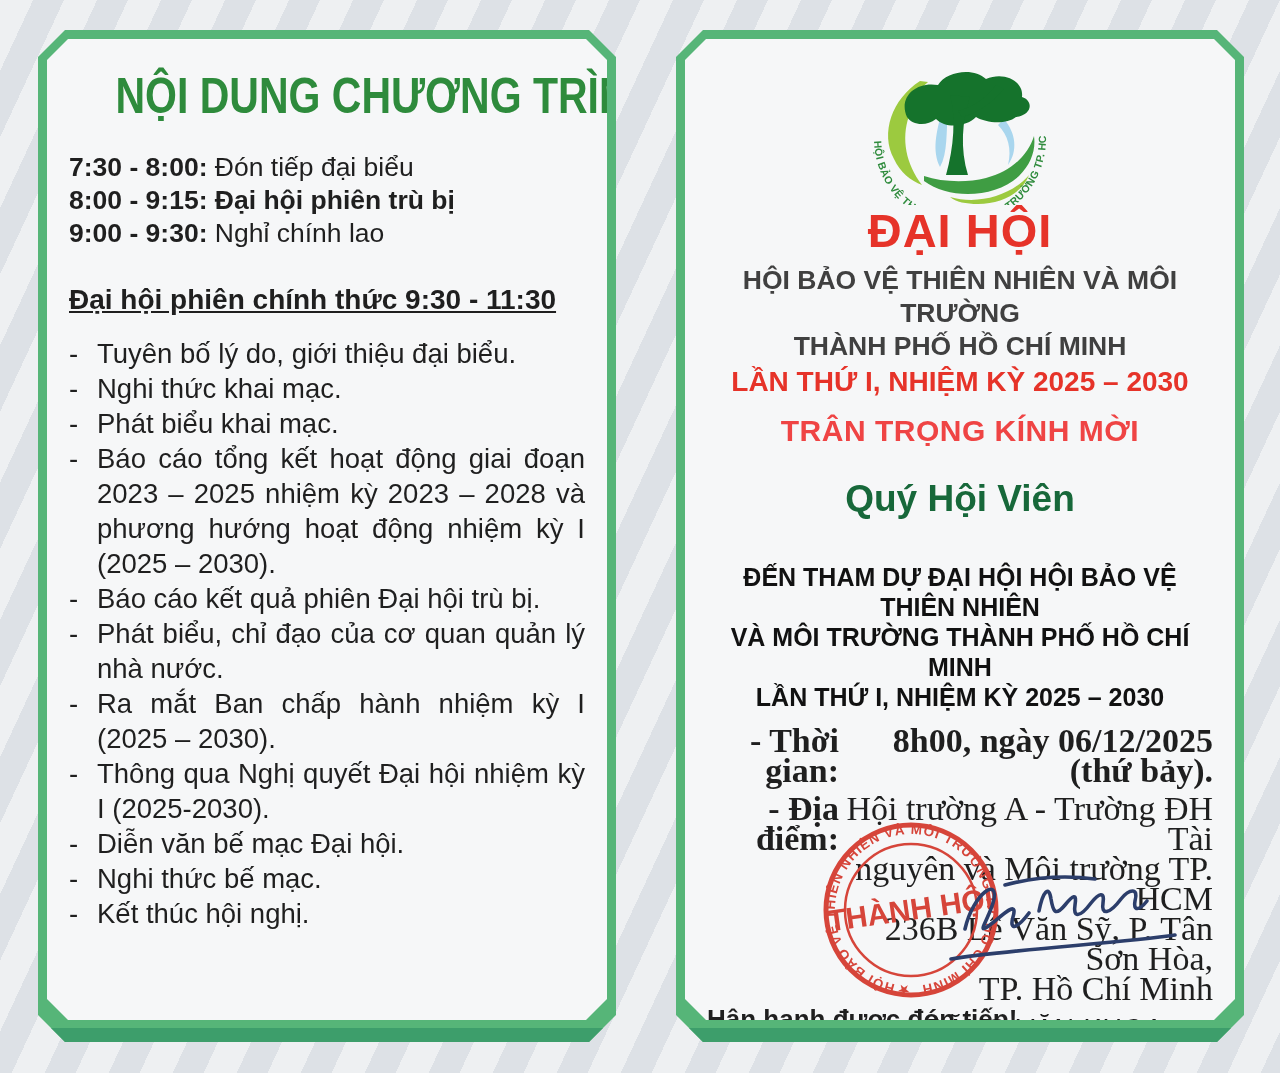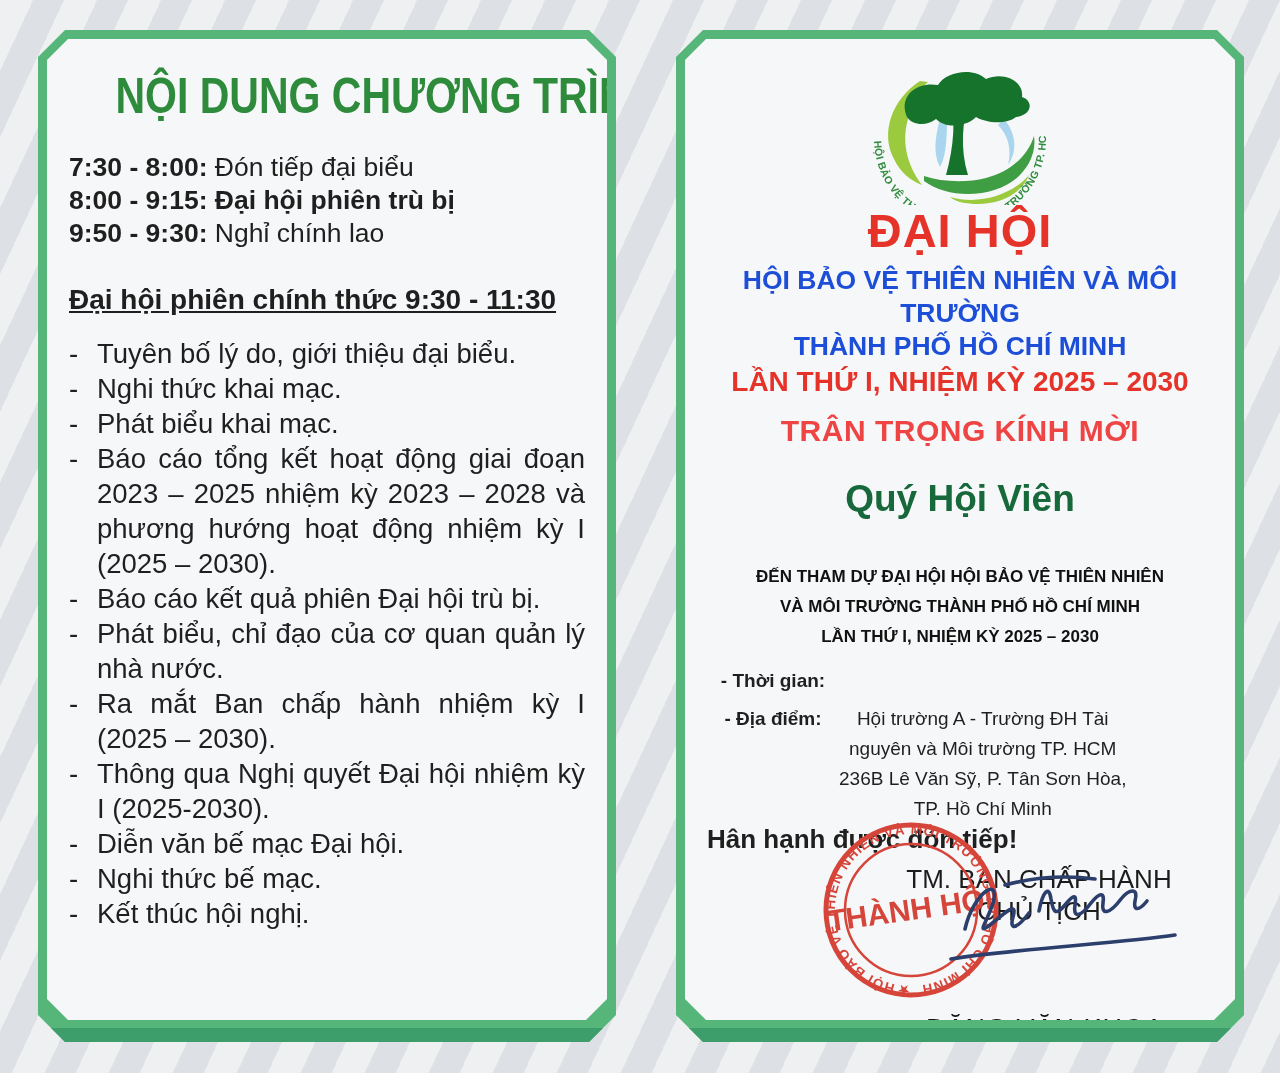--- a/index.html
+++ b/index.html
@@ -39,27 +39,27 @@
   .schedule .act-bold { font-weight:bold; }
   .session-heading { margin-top:34px; font-size:28px; font-weight:bold;text-decoration:underline; }
   .agenda { margin-top:20px; font-size:27.5px; line-height:35px; }
   .agenda-item { padding-left:28px; text-indent:-28px; text-align:justify; }
   .agenda-item .dash { display:inline-block; width:28px; text-indent:0; }
 
   
   .card-right .card-face { text-align:center; }
   .logo-wrap { margin-top:16px; height:146px; }
   .title-red { color:#e63329; font-size:47px; font-weight:bold; letter-spacing:1px; margin-top:2px; }
-  .org-line { color:#1d4ed8; font-size:26.5px; font-weight:bold; line-height:33px; }
+  .org-line { color:#404040; font-size:26.5px; font-weight:bold; line-height:33px; }
   .org-block { margin-top:6px; }
   .term-line { color:#e63329; font-size:28px; font-weight:bold; margin-top:3px; }
   .invite-heading { color:#ef4444; font-size:30px; font-weight:bold; margin-top:16px; letter-spacing:0.5px; }
   .guest { color:#17683a; font-size:37px; font-weight:bold; margin-top:30px; }
-  .invite-body { margin-top:42px; font-size:17px; font-weight:bold; line-height:30px; color:#111; }
-  .meta-block { margin-top:14px; text-align:center; font-size:19px; line-height:30px; }
+  .invite-body { margin-top:42px; font-size:25px; font-weight:bold; line-height:30px; color:#111; }
+  .meta-block { margin-top:14px; text-align:right; font-size:34px; line-height:30px;font-family:Liberation Serif, serif; }
   .meta-row { display:flex; margin-top:8px; }
   .meta-label { width:132px; font-weight:bold; flex-shrink:0; }
   .meta-value-bold { font-weight:bold; }
   .venue-lines div { line-height:30px; }
   .closing { text-align:left; font-size:26px; font-weight:bold; }
   .sig-head { margin-top:8px; margin-left:auto; margin-right:24px; width:300px;
               text-align:center; font-size:26px; line-height:32px; color:#1c1c1c; }
   .stamp { position:absolute; left:136px; top:781px; }
   .stamp text { fill:#d6453a; font-family:"Liberation Sans",sans-serif; }
   .signature { position:absolute; left:258px; top:812px; }
@@ -79,21 +79,21 @@
       <div class="schedule">
         <div>
           <span class="t">7:30 - 8:00:</span>
           <span>Đón tiếp đại biểu</span>
         </div>
         <div>
           <span class="t">8:00 - 9:15:</span>
           <span class="act-bold">Đại hội phiên trù bị</span>
         </div>
         <div>
-          <span class="t">9:50 - 9:30:</span>
+          <span class="t">9:00 - 9:30:</span>
           <span>Nghỉ chính lao</span>
         </div>
       </div>
 
       <div class="session-heading">Đại hội phiên chính thức 9:30 - 11:30</div>
 
       <div class="agenda">
         <div class="agenda-item"><span class="dash">-</span><span>Tuyên bố lý do, giới thiệu đại biểu.</span></div>
         <div class="agenda-item"><span class="dash">-</span><span>Nghi thức khai mạc.</span></div>
         <div class="agenda-item"><span class="dash">-</span><span>Phát biểu khai mạc.</span></div>
@@ -141,20 +141,21 @@
 
       <div class="invite-body">
         <div>ĐẾN THAM DỰ ĐẠI HỘI HỘI BẢO VỆ THIÊN NHIÊN</div>
         <div>VÀ MÔI TRƯỜNG THÀNH PHỐ HỒ CHÍ MINH</div>
         <div>LẦN THỨ I, NHIỆM KỲ 2025 – 2030</div>
       </div>
 
       <div class="meta-block">
         <div class="meta-row">
           <div class="meta-label">- Thời gian:</div>
+          <div class="meta-value-bold">8h00, ngày 06/12/2025 (thứ bảy).</div>
         </div>
         <div class="meta-row">
           <div class="meta-label">- Địa điểm:</div>
           <div class="venue-lines">
             <div>Hội trường A - Trường ĐH Tài</div>
             <div>nguyên và Môi trường TP. HCM</div>
             <div>236B Lê Văn Sỹ, P. Tân Sơn Hòa,</div>
             <div>TP. Hồ Chí Minh</div>
           </div>
         </div>

